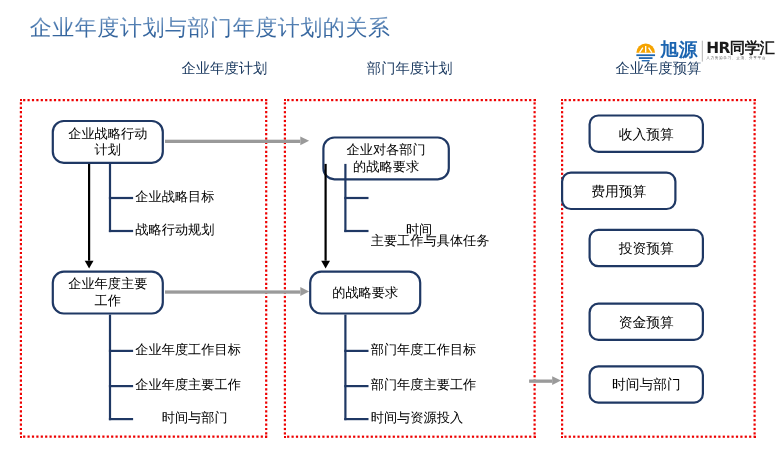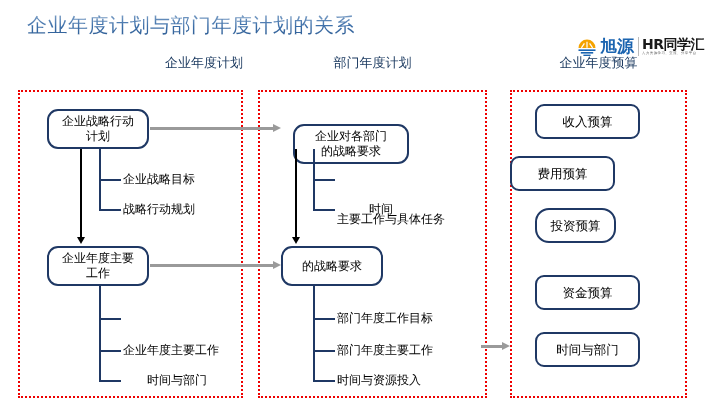--- a/index.html
+++ b/index.html
@@ -228,20 +228,21 @@
   <div class="leaf" style="left:123px; top:172px;">企业战略目标</div>
   <div class="leaf" style="left:123px; top:202px;">战略行动规划</div>
 
   <div class="node" style="left:47px; top:246px; width:102px; height:40px;">企业年度主要
 工作</div>
 
   <div class="v-line" style="left:99px; top:286px; width:2px; height:96px;"></div>
   <div class="h-line" style="left:99px; top:318px; width:22px; height:2px;"></div>
   <div class="h-line" style="left:99px; top:350px; width:22px; height:2px;"></div>
   <div class="h-line" style="left:99px; top:380px; width:22px; height:2px;"></div>
+  <div class="leaf" style="left:123px; top:311px;">企业年度工作目标</div>
   <div class="leaf" style="left:123px; top:343px;">企业年度主要工作</div>
   <div class="leaf" style="left:123px; top:373px;padding-left:24px;">时间与部门</div>
 
   <div class="node" style="left:281px; top:124px; width:116px; height:40px;margin-left:12px;">企业对各部门
 的战略要求</div>
 
   <div class="arrow-down" style="position:absolute; left:295px; top:149px; width:2px; height:95px;">
     <div class="stem" style="height:88px;"></div>
     <div class="head" style="top:88px;"></div>
   </div>
@@ -257,21 +258,21 @@
   <div class="v-line" style="left:313px; top:286px; width:2px; height:96px;"></div>
   <div class="h-line" style="left:313px; top:318px; width:22px; height:2px;"></div>
   <div class="h-line" style="left:313px; top:350px; width:22px; height:2px;"></div>
   <div class="h-line" style="left:313px; top:380px; width:22px; height:2px;"></div>
   <div class="leaf" style="left:337px; top:311px;">部门年度工作目标</div>
   <div class="leaf" style="left:337px; top:343px;">部门年度主要工作</div>
   <div class="leaf" style="left:337px; top:373px;">时间与资源投入</div>
 
   <div class="node budget" style="left:535px; top:104px; width:105px; height:35px;">收入预算</div>
   <div class="node budget" style="left:510px; top:156px; width:105px; height:35px;">费用预算</div>
-  <div class="node budget" style="left:535px; top:208px; width:81px; height:35px;border-radius:14px;">投资预算</div>
+  <div class="node budget" style="left:535px; top:208px; width:105px; height:35px;">投资预算</div>
   <div class="node budget" style="left:535px; top:275px; width:105px; height:35px;">资金预算</div>
   <div class="node budget" style="left:535px; top:332px; width:105px; height:35px;">时间与部门</div>
 
   <div class="arrow-right" style="left:150px; top:127px; width:131px; height:3px;">
     <div class="stem" style="width:123px;"></div>
     <div class="head" style="left:123px;"></div>
   </div>
 
   <div class="arrow-right" style="left:150px; top:264px; width:131px; height:3px;">
     <div class="stem" style="width:123px;"></div>

